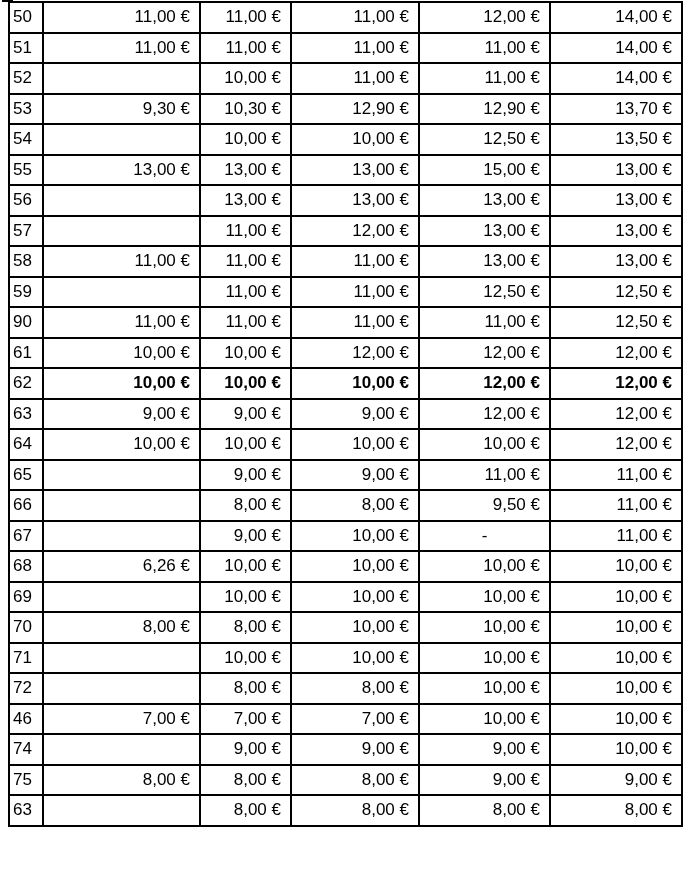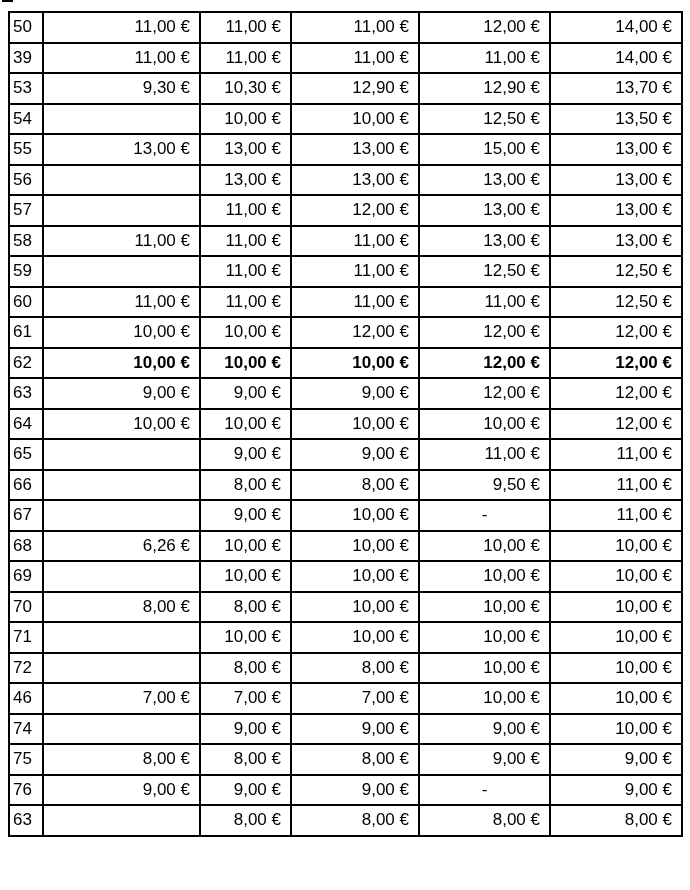--- a/index.html
+++ b/index.html
@@ -18,21 +18,21 @@
     position: absolute;
     left: 2px;
     top: 0;
     width: 11px;
     height: 2px;
     background: #000000;
   }
   table.price-table {
     position: absolute;
     left: 8px;
-    top: 11px;
+    top: 1px;
     border-collapse: collapse;
     table-layout: fixed;
   }
   table.price-table td {
     border: 2px solid #000000;
     height: 28.5px;
     font-size: 17px;
     line-height: 28.5px;
     color: #000000;
     padding: 0;
@@ -74,23 +74,31 @@
   <tbody>
       <tr>
         <td class="num">50</td>
         <td class="val">11,00 €</td>
         <td class="val">11,00 €</td>
         <td class="val">11,00 €</td>
         <td class="val">12,00 €</td>
         <td class="val">14,00 €</td>
       </tr>
       <tr>
-        <td class="num">39</td>
-        <td class="val">11,00 €</td>
-        <td class="val">11,00 €</td>
+        <td class="num">51</td>
+        <td class="val">11,00 €</td>
+        <td class="val">11,00 €</td>
+        <td class="val">11,00 €</td>
+        <td class="val">11,00 €</td>
+        <td class="val">14,00 €</td>
+      </tr>
+      <tr>
+        <td class="num">52</td>
+        <td class="val"></td>
+        <td class="val">10,00 €</td>
         <td class="val">11,00 €</td>
         <td class="val">11,00 €</td>
         <td class="val">14,00 €</td>
       </tr>
       <tr>
         <td class="num">53</td>
         <td class="val">9,30 €</td>
         <td class="val">10,30 €</td>
         <td class="val">12,90 €</td>
         <td class="val">12,90 €</td>
@@ -138,21 +146,21 @@
       </tr>
       <tr>
         <td class="num">59</td>
         <td class="val"></td>
         <td class="val">11,00 €</td>
         <td class="val">11,00 €</td>
         <td class="val">12,50 €</td>
         <td class="val">12,50 €</td>
       </tr>
       <tr>
-        <td class="num">60</td>
+        <td class="num">90</td>
         <td class="val">11,00 €</td>
         <td class="val">11,00 €</td>
         <td class="val">11,00 €</td>
         <td class="val">11,00 €</td>
         <td class="val">12,50 €</td>
       </tr>
       <tr>
         <td class="num">61</td>
         <td class="val">10,00 €</td>
         <td class="val">10,00 €</td>
@@ -266,28 +274,20 @@
       </tr>
       <tr>
         <td class="num">75</td>
         <td class="val">8,00 €</td>
         <td class="val">8,00 €</td>
         <td class="val">8,00 €</td>
         <td class="val">9,00 €</td>
         <td class="val">9,00 €</td>
       </tr>
       <tr>
-        <td class="num">76</td>
-        <td class="val">9,00 €</td>
-        <td class="val">9,00 €</td>
-        <td class="val">9,00 €</td>
-        <td class="val dash">-</td>
-        <td class="val">9,00 €</td>
-      </tr>
-      <tr>
         <td class="num">63</td>
         <td class="val"></td>
         <td class="val">8,00 €</td>
         <td class="val">8,00 €</td>
         <td class="val">8,00 €</td>
         <td class="val">8,00 €</td>
       </tr>
     </tbody>
 </table>
 

